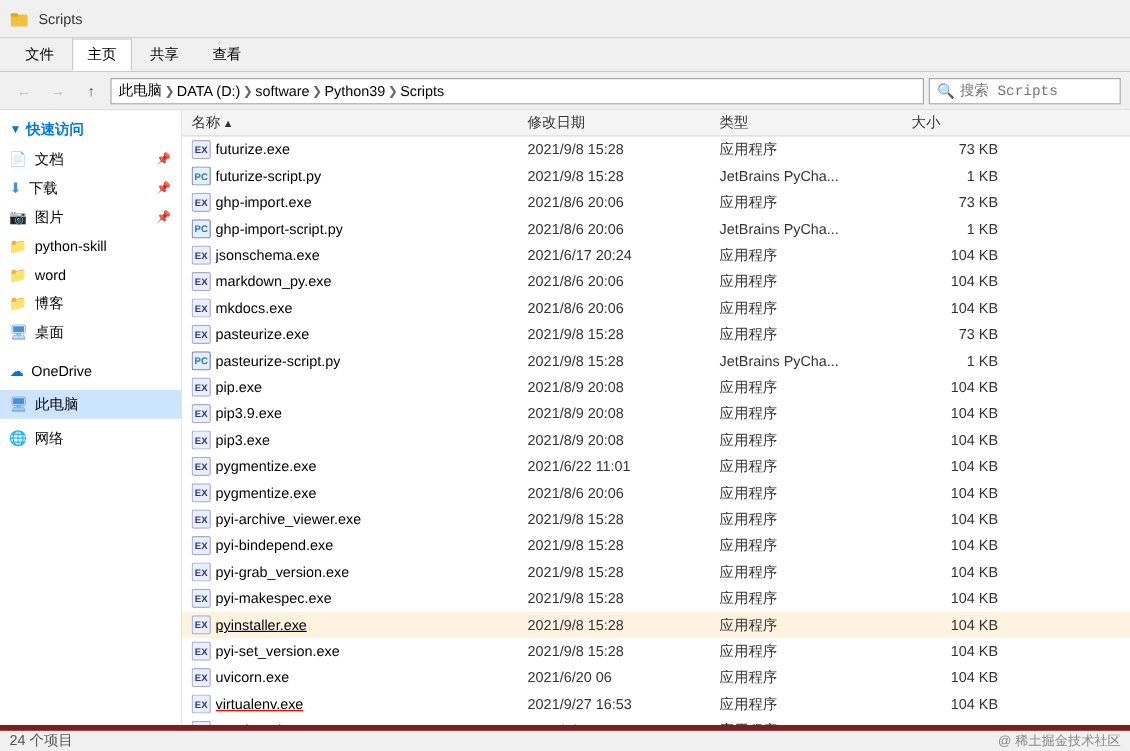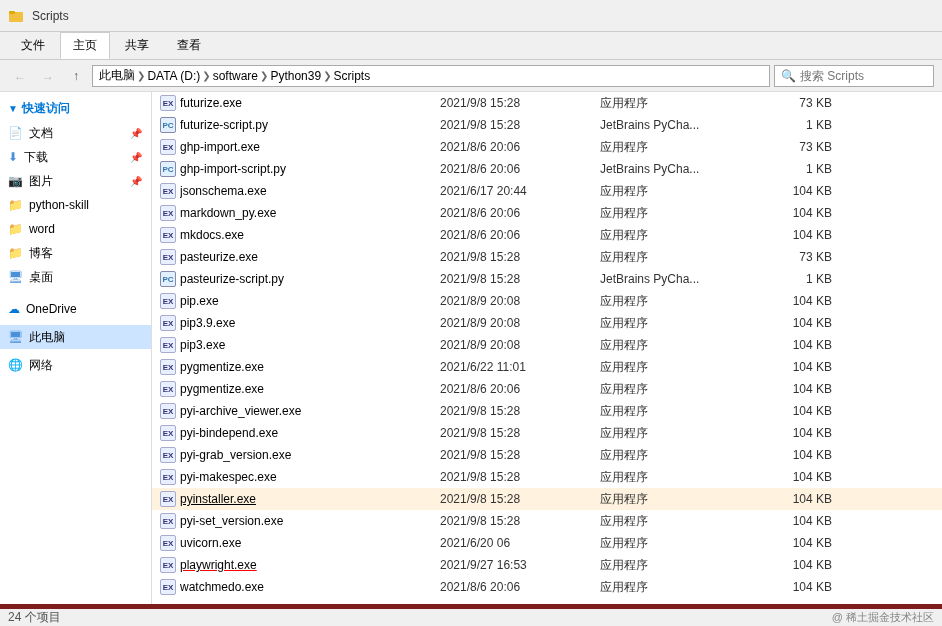--- a/index.html
+++ b/index.html
@@ -81,21 +81,21 @@
       width: 160px;
       height: 22px;
       border: 1px solid #aaa;
       background: #fff;
       padding: 0 6px;
       font-size: 12px;
       display: flex;
       align-items: center;
     }
     .search-box input {
-      border: none; outline: none; width: 100%; font-size: 12px;
+      border: none; outline: none; width: 100%; font-size: 12px; font-family: Liberation Mono, monospace;
     }
 
     
     .main-layout {
       display: flex;
       height: calc(626px - 32px - 28px - 32px - 22px);
     }
 
     
     .sidebar {
@@ -312,20 +312,35 @@
     <div style="height:4px;"></div>
 
     <div class="sidebar-item">
       <span style="color:#888;">🌐</span>
       <span class="item-label">网络</span>
     </div>
   </div>
 
   <div class="file-list-container">
 
+    <div class="column-headers">
+      <div class="col-header col-name">
+        <span>名称</span>
+        <span style="font-size:9px;">▲</span>
+      </div>
+      <div class="col-header col-date">
+        <span>修改日期</span>
+      </div>
+      <div class="col-header col-type">
+        <span>类型</span>
+      </div>
+      <div class="col-header col-size">
+        <span>大小</span>
+      </div>
+    </div>
 
     <div id="file-list-rows">
         <div class="file-row">
     <div class="file-name-cell">
       <span style="display:inline-block;width:16px;height:16px;background:#e8f0ff;border:1px solid #aac;border-radius:2px;font-size:8px;text-align:center;line-height:16px;color:#337;font-weight:bold;">EX</span>
       <span class="file-name-text">futurize.exe</span>
     </div>
     <div class="file-date-cell">2021/9/8 15:28</div>
     <div class="file-type-cell">应用程序</div>
     <div class="file-size-cell">73 KB</div>
@@ -355,21 +370,21 @@
     </div>
     <div class="file-date-cell">2021/8/6 20:06</div>
     <div class="file-type-cell">JetBrains PyCha...</div>
     <div class="file-size-cell">1 KB</div>
   </div>
         <div class="file-row">
     <div class="file-name-cell">
       <span style="display:inline-block;width:16px;height:16px;background:#e8f0ff;border:1px solid #aac;border-radius:2px;font-size:8px;text-align:center;line-height:16px;color:#337;font-weight:bold;">EX</span>
       <span class="file-name-text">jsonschema.exe</span>
     </div>
-    <div class="file-date-cell">2021/6/17 20:44</div>
+    <div class="file-date-cell">2021/6/17 20:24</div>
     <div class="file-type-cell">应用程序</div>
     <div class="file-size-cell">104 KB</div>
   </div>
         <div class="file-row">
     <div class="file-name-cell">
       <span style="display:inline-block;width:16px;height:16px;background:#e8f0ff;border:1px solid #aac;border-radius:2px;font-size:8px;text-align:center;line-height:16px;color:#337;font-weight:bold;">EX</span>
       <span class="file-name-text">markdown_py.exe</span>
     </div>
     <div class="file-date-cell">2021/8/6 20:06</div>
     <div class="file-type-cell">应用程序</div>
@@ -506,21 +521,21 @@
       <span style="display:inline-block;width:16px;height:16px;background:#e8f0ff;border:1px solid #aac;border-radius:2px;font-size:8px;text-align:center;line-height:16px;color:#337;font-weight:bold;">EX</span>
       <span class="file-name-text">uvicorn.exe</span>
     </div>
     <div class="file-date-cell">2021/6/20 06</div>
     <div class="file-type-cell">应用程序</div>
     <div class="file-size-cell">104 KB</div>
   </div>
         <div class="file-row">
     <div class="file-name-cell">
       <span style="display:inline-block;width:16px;height:16px;background:#e8f0ff;border:1px solid #aac;border-radius:2px;font-size:8px;text-align:center;line-height:16px;color:#337;font-weight:bold;">EX</span>
-      <span class="file-name-text red-underline">playwright.exe</span>
+      <span class="file-name-text red-underline">virtualenv.exe</span>
     </div>
     <div class="file-date-cell">2021/9/27 16:53</div>
     <div class="file-type-cell">应用程序</div>
     <div class="file-size-cell">104 KB</div>
   </div>
         <div class="file-row">
     <div class="file-name-cell">
       <span style="display:inline-block;width:16px;height:16px;background:#e8f0ff;border:1px solid #aac;border-radius:2px;font-size:8px;text-align:center;line-height:16px;color:#337;font-weight:bold;">EX</span>
       <span class="file-name-text">watchmedo.exe</span>
     </div>

